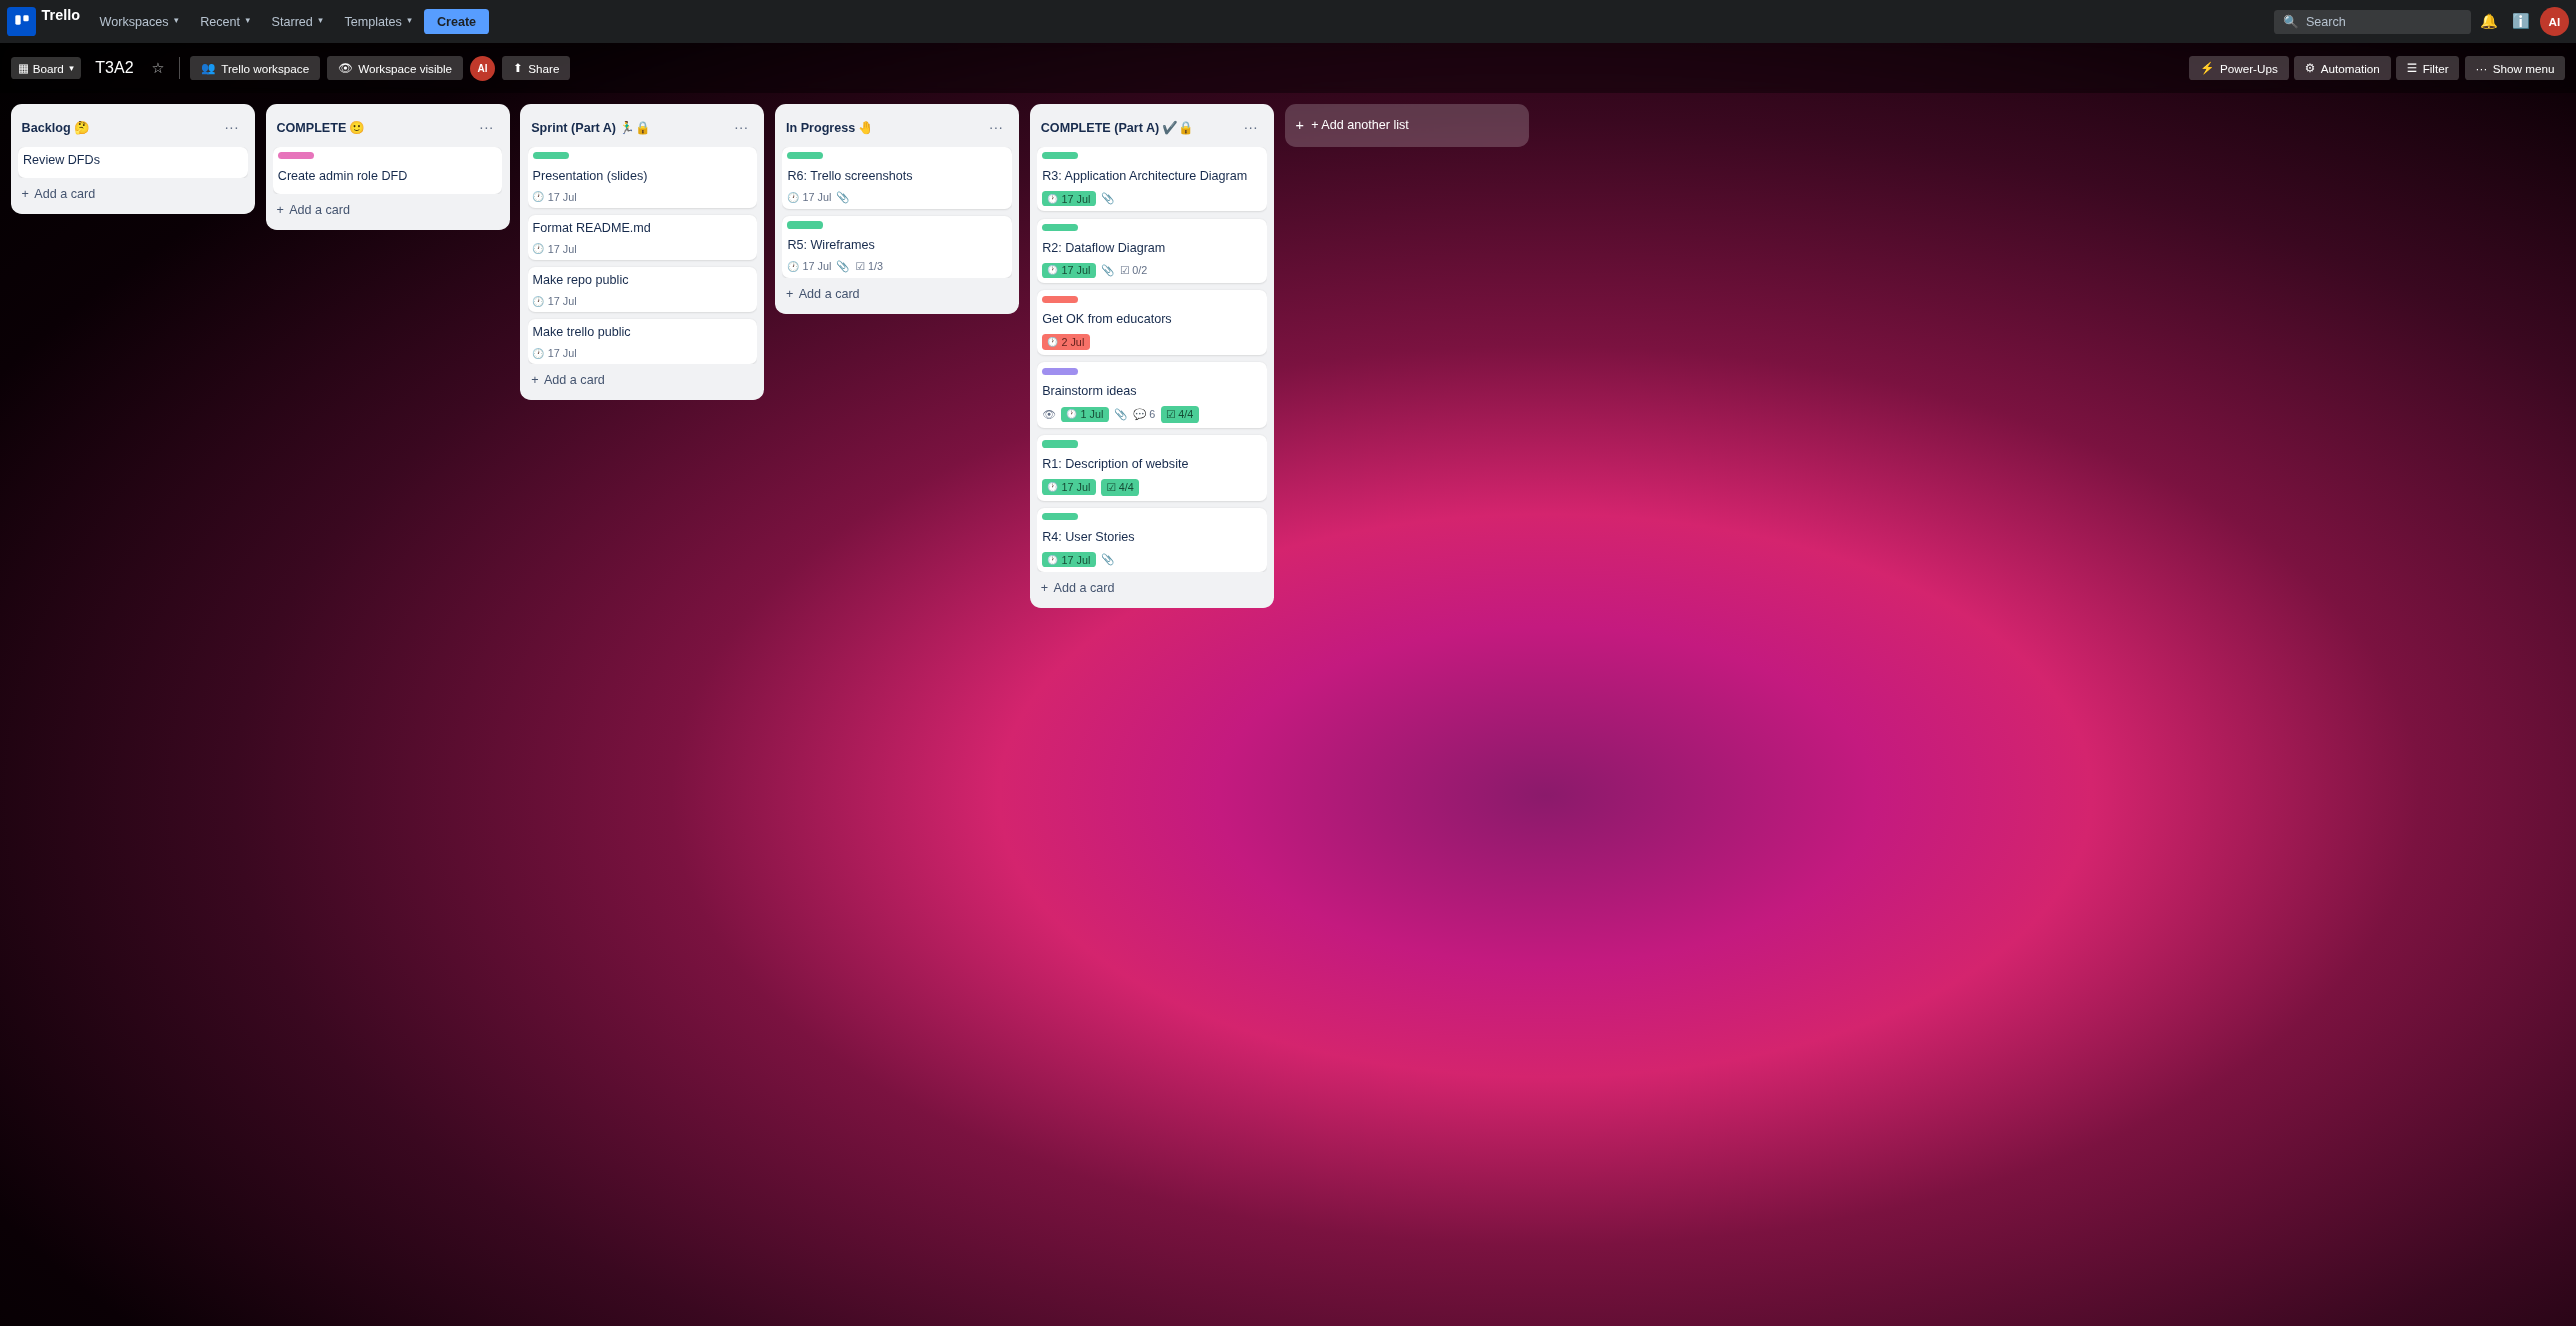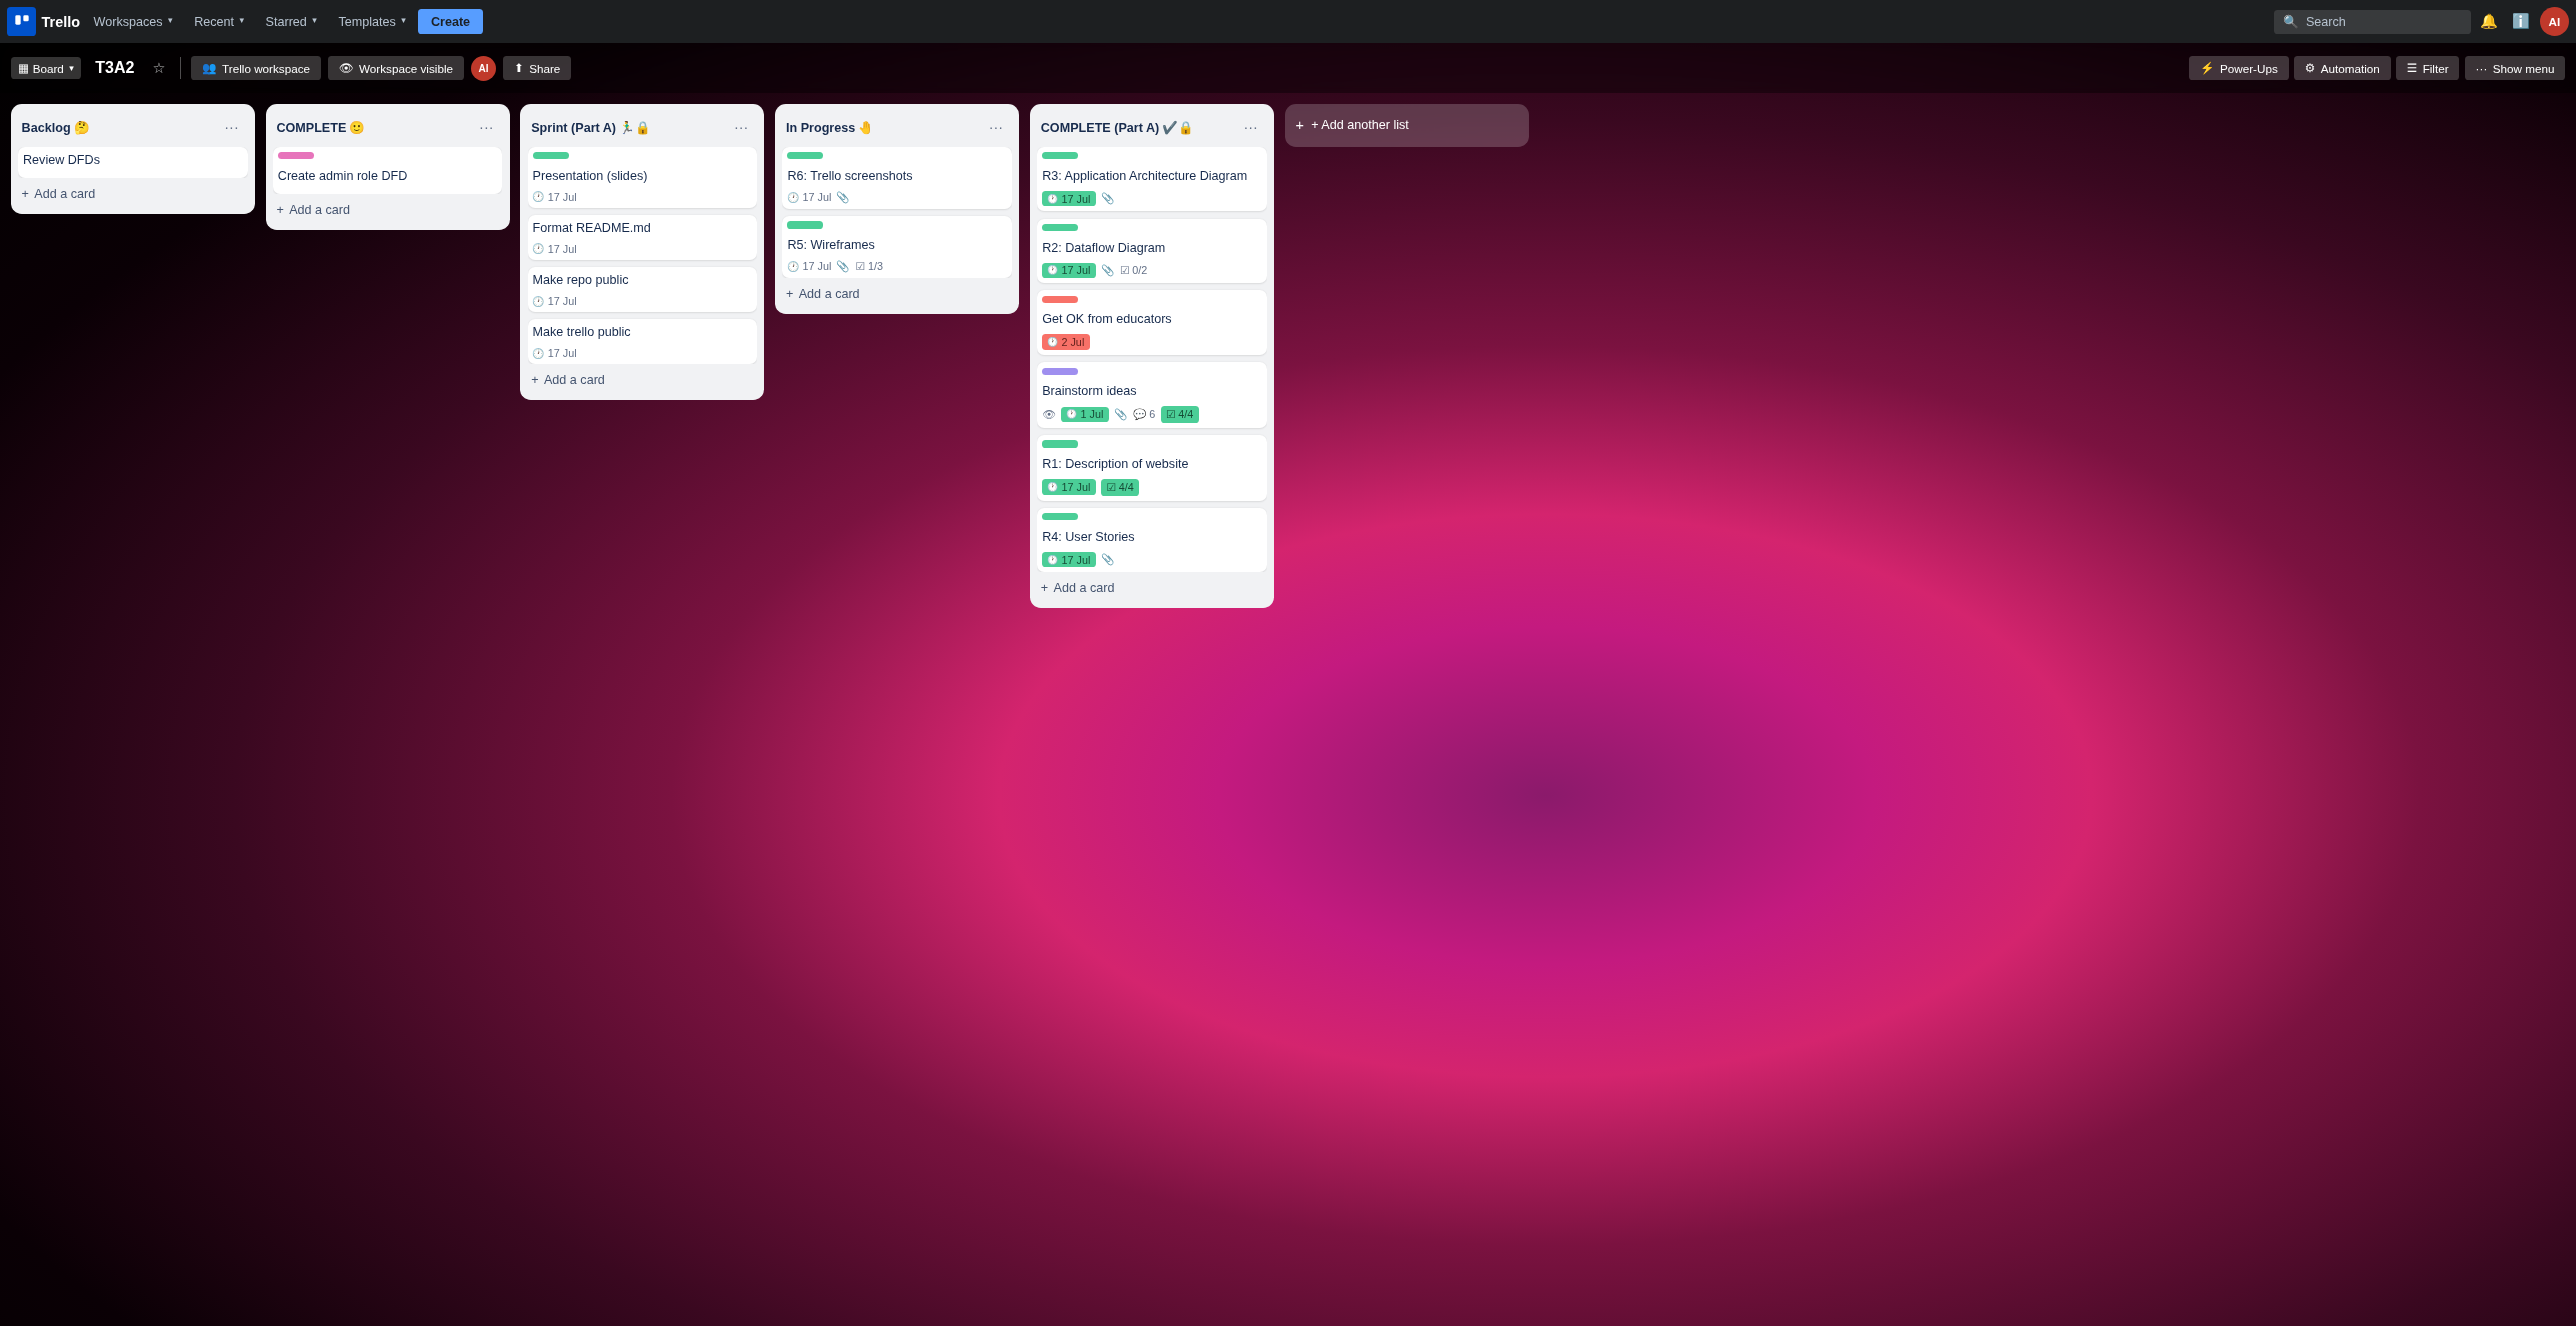--- a/index.html
+++ b/index.html
@@ -20,23 +20,23 @@
       background: #1d1f21;
       display: flex;
       align-items: center;
       height: 43px;
       padding: 0 7.2px;
       gap: 3.6px;
     }
 
     .topbar-logo {
       display: flex;
-      align-items: center;
-      gap: 5.4px;
-      margin-right: 1px;
+      align-items: flex-start;
+      gap: 5.4px;
+      margin-right: 7px;
     }
 
     .trello-logo {
       width: 29px;
       height: 29px;
       background: #0052cc;
       border-radius: 3.6px;
       display: flex;
       align-items: center;
       justify-content: center;
@@ -146,21 +146,21 @@
       font-size: 11.7px;
       cursor: pointer;
       display: flex;
       align-items: center;
       gap: 3.6px;
     }
 
     .board-title {
       color: white;
       font-size: 16px;
-      font-weight: 700;
+      font-weight: 400;
       padding: 3.6px 7.2px;
     }
 
     .star-btn {
       background: transparent;
       border: none;
       color: rgba(255,255,255,0.7);
       font-size: 14.4px;
       cursor: pointer;
       padding: 3.6px;

